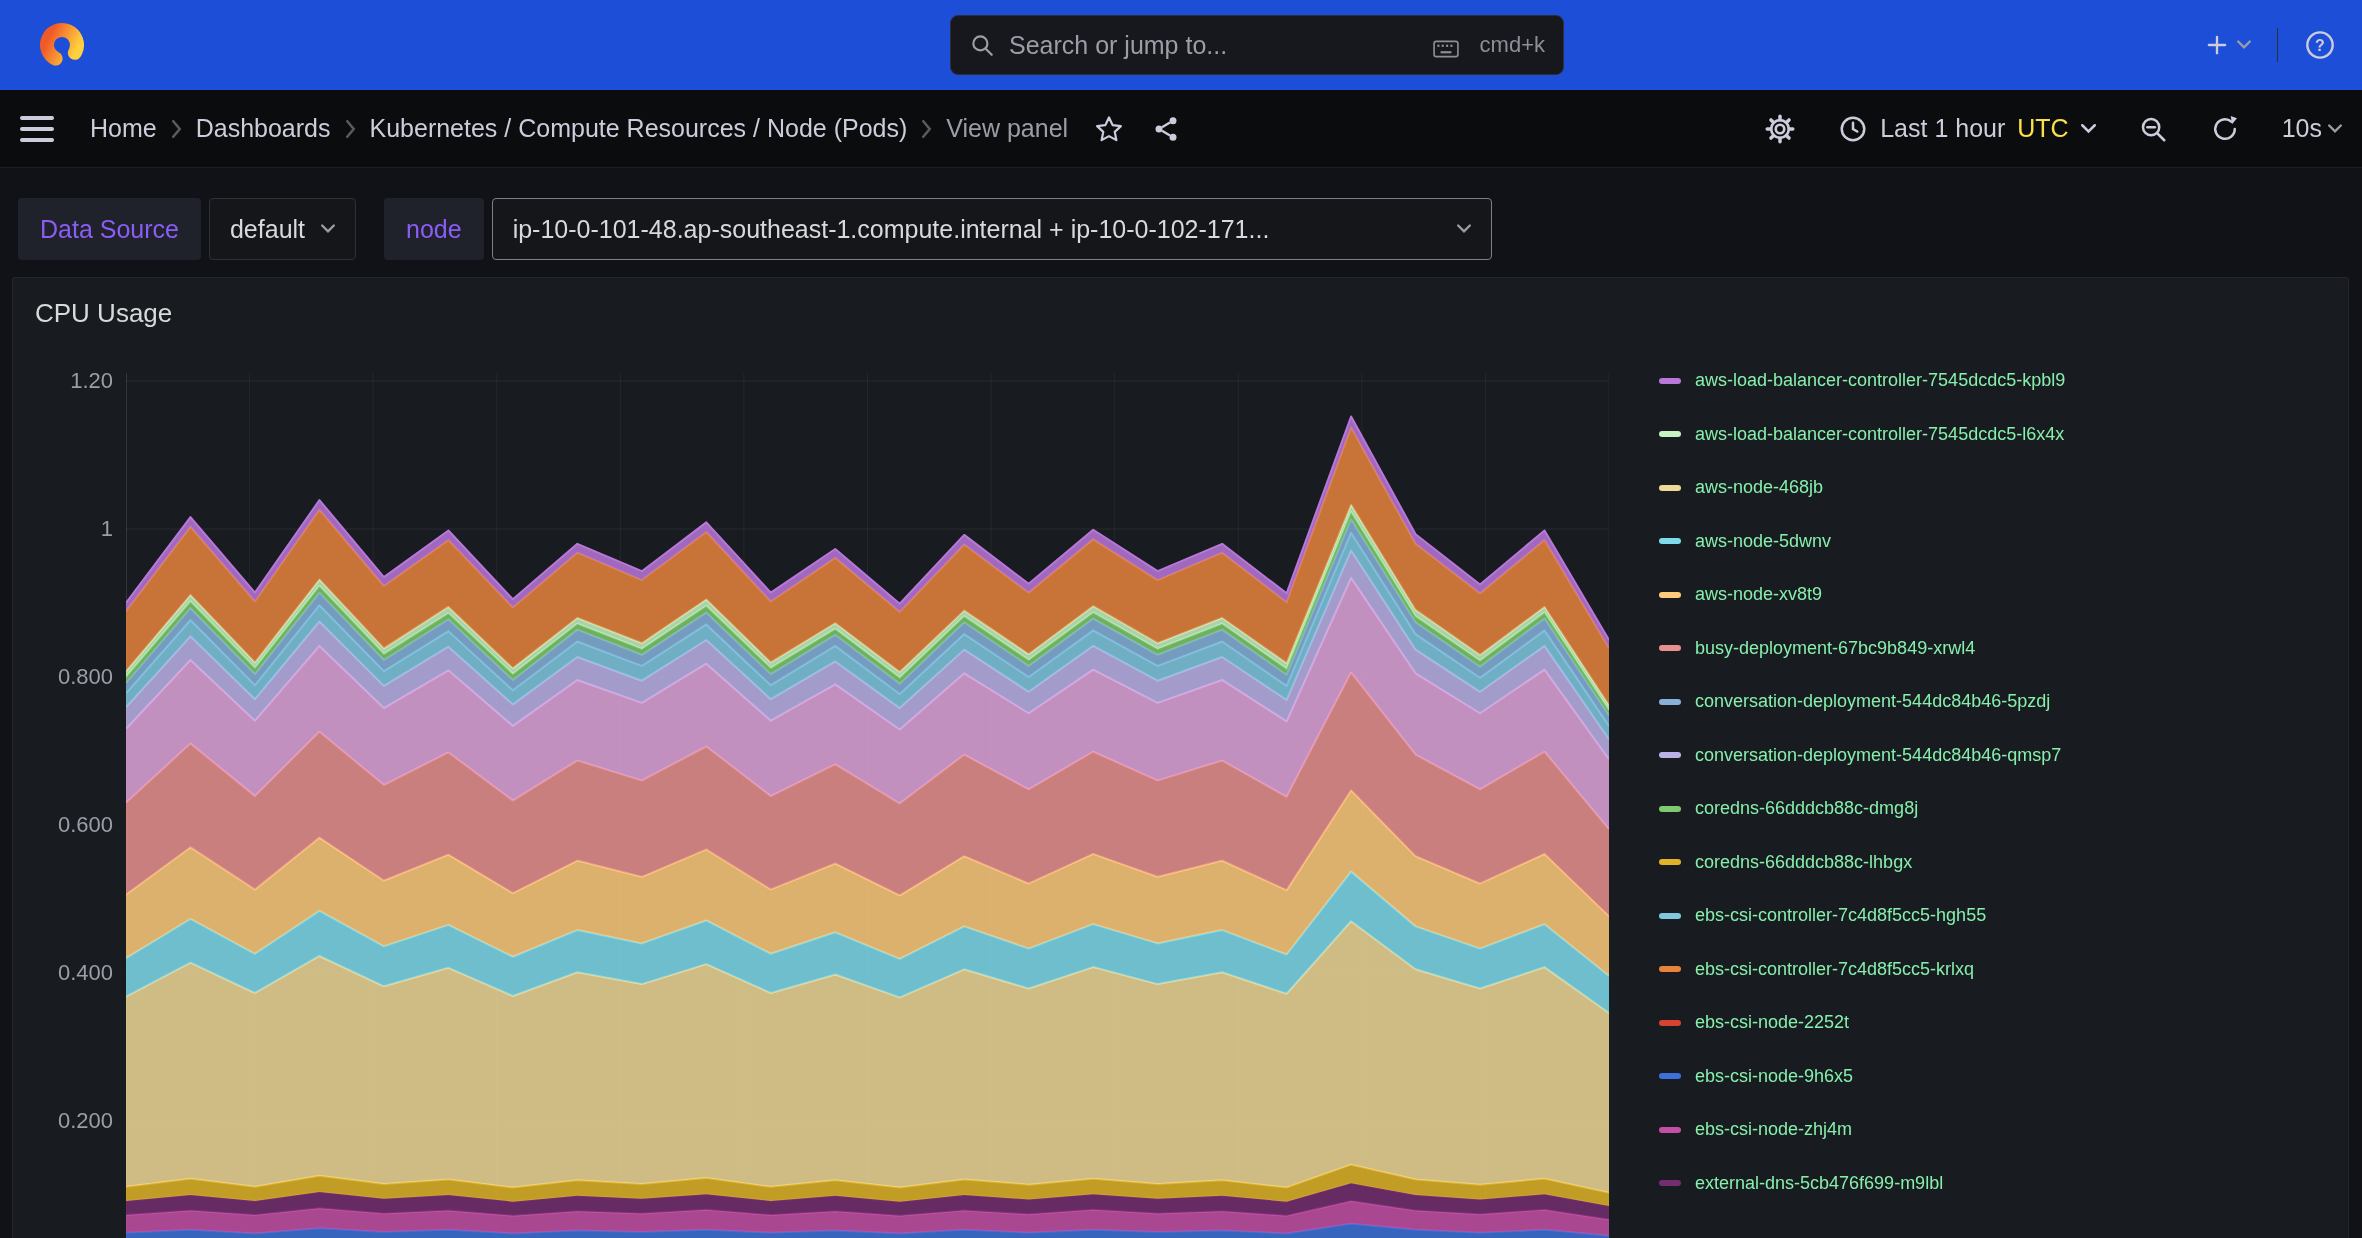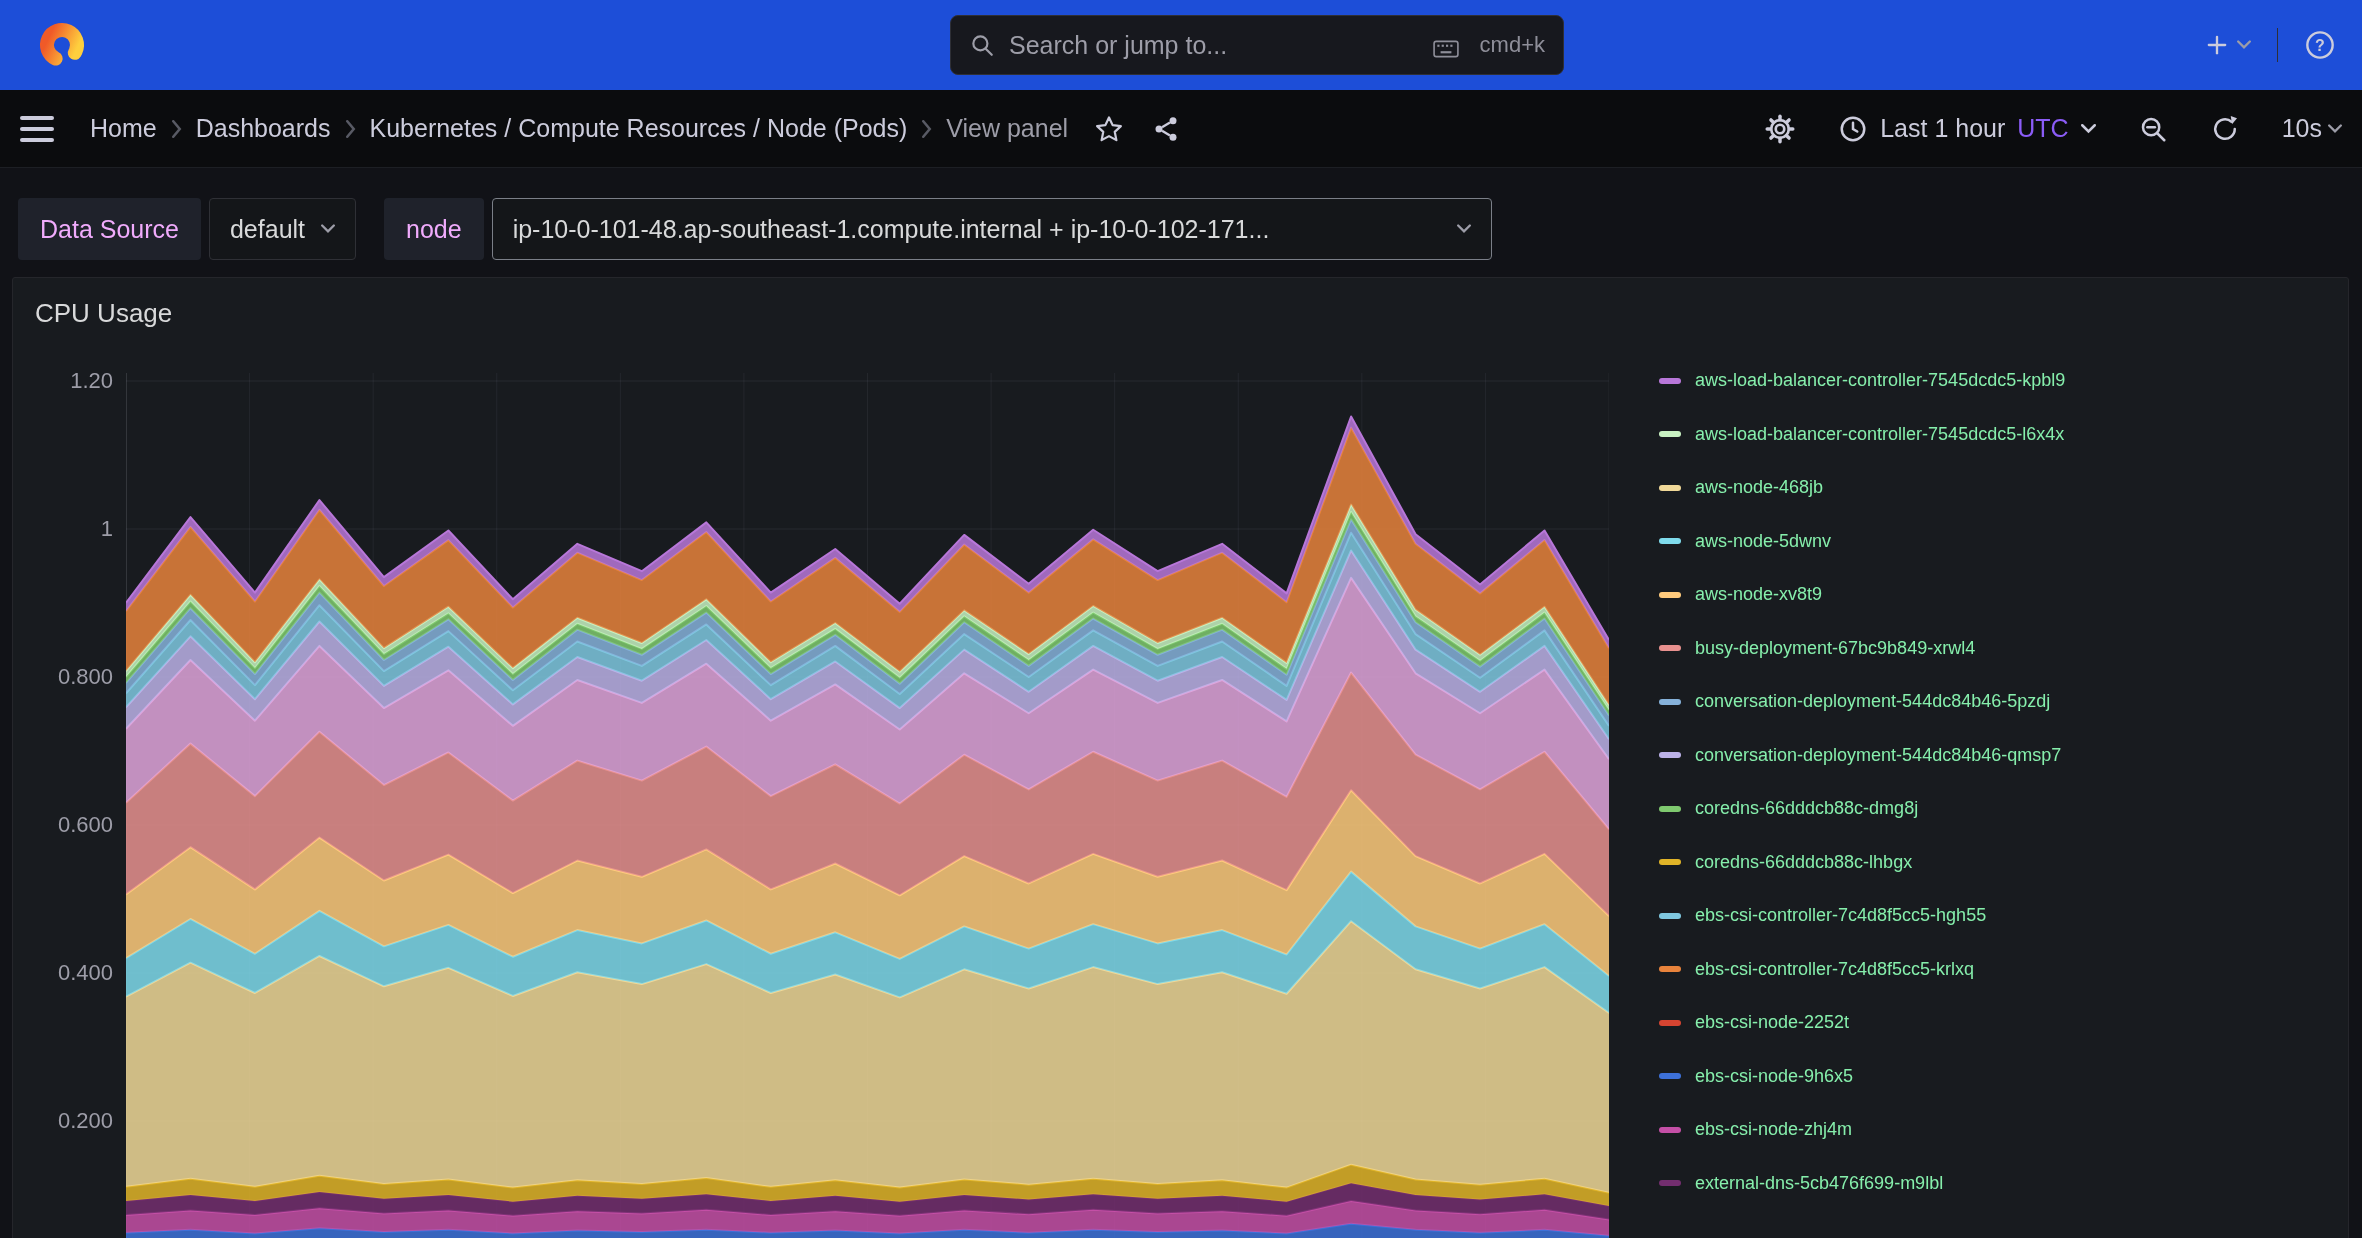--- a/index.html
+++ b/index.html
@@ -37,30 +37,30 @@
   }
   .hamburger { display:flex; flex-direction:column; gap:7px; margin-right:36px; }
   .hamburger span { display:block; width:34px; height:4px; background:#ccccdc; border-radius:2px; }
   .breadcrumb { display:flex; align-items:center; font-size:25px; }
   .crumb { color:#ccccdc; cursor:pointer; white-space:nowrap; }
   .crumb.current { color:#9d9da8; cursor:default; }
   .crumb-sep { margin:0 14px; display:flex; align-items:center; color:#585a64; }
   .bc-actions { display:flex; align-items:center; gap:28px; margin-left:26px; }
   .nav-right { margin-left:auto; display:flex; align-items:center; gap:42px; font-size:25px; }
   .timepicker { display:flex; align-items:center; gap:12px; white-space:nowrap; }
-  .tz { color:#8b5cf6; font-weight:500; }
+  .tz { color:#fde047; font-weight:500; }
 
   
   .filters {
     position:absolute; top:198px; left:18px; display:flex; align-items:center; gap:28px;
   }
   .var-group { display:flex; align-items:center; gap:8px; }
   .var-label {
     height:62px; display:flex; align-items:center; padding:0 22px;
-    background:#1f222b; border-radius:4px; color:#f0abfc; font-size:25px; white-space:nowrap;
+    background:#1f222b; border-radius:4px; color:#8b5cf6; font-size:25px; white-space:nowrap;
   }
   .var-value {
     height:62px; display:flex; align-items:center; gap:16px; padding:0 20px;
     background:#141619; border:1px solid #2f3036; border-radius:4px;
     color:#d8d9da; font-size:25px; white-space:nowrap;
   }
   .var-value.bright { border-color:#7b7f88; justify-content:space-between; width:1000px; }
   .var-value .val-text { overflow:hidden; text-overflow:clip; white-space:nowrap; }
 
   

